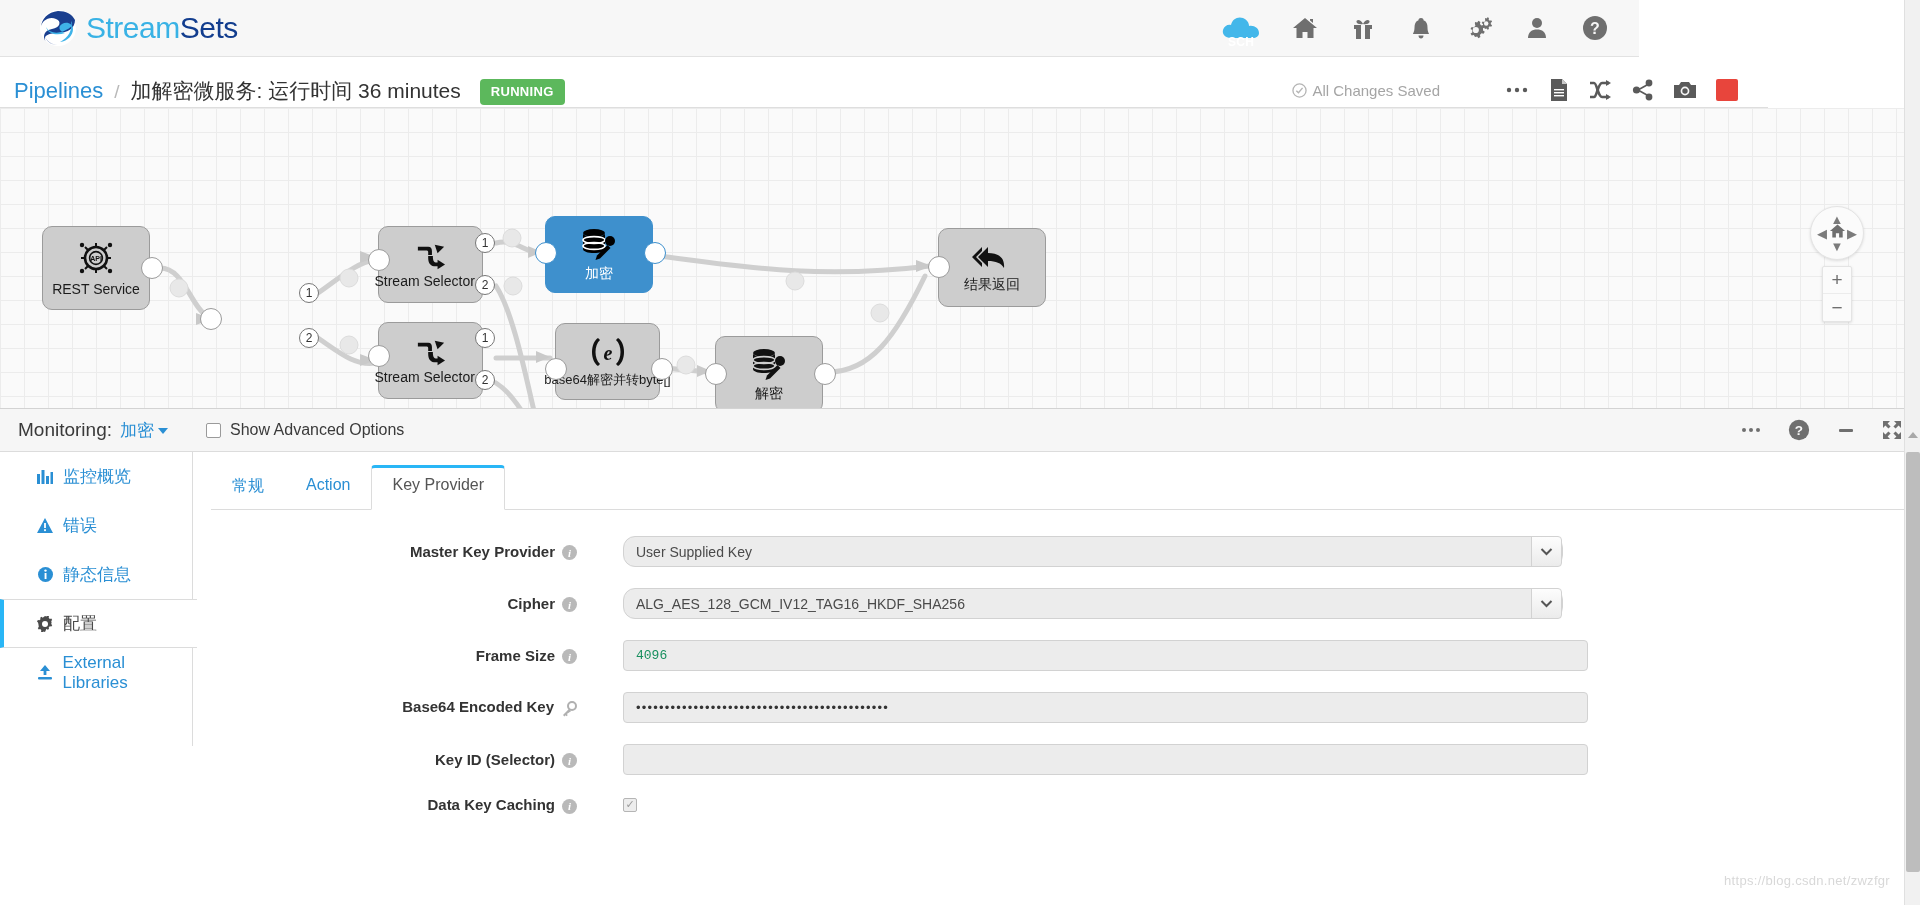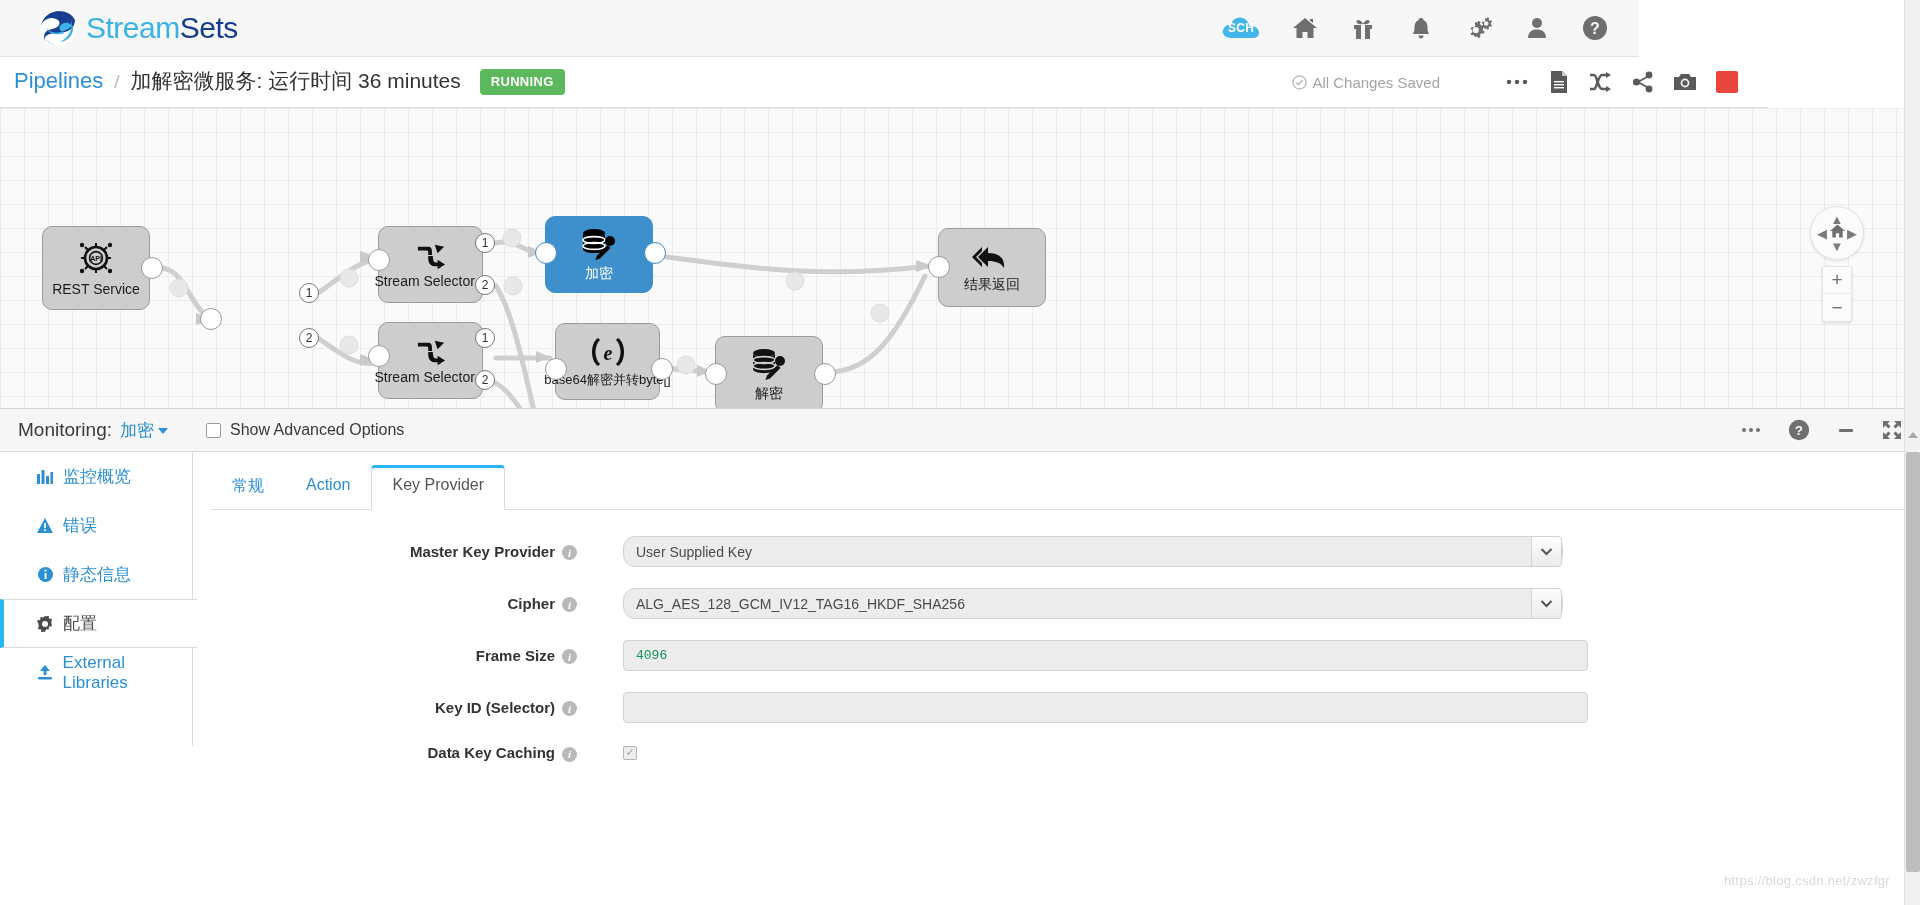--- a/index.html
+++ b/index.html
@@ -26,27 +26,27 @@
     display: flex; align-items: center; gap: 30px;
   }
   .hicon { width: 28px; height: 28px; display: flex; align-items: center; justify-content: center; color: #6f6f6f; cursor: pointer; }
   .cloud-badge {
     position: relative; width: 40px; height: 28px;
     display: flex; align-items: center; justify-content: center;
   }
   .cloud-badge .cl { position: absolute; inset: 0; }
   .cloud-badge span {
     position: relative; color: #fff; font-size: 12px; font-weight: 600;
-    letter-spacing: 0.3px; z-index: 2; top: 0;
+    letter-spacing: 0.3px; z-index: 2; top: 14px;
   }
   
   .crumbbar {
     position: absolute; top: 57px; left: 0; width: 1768px; height: 51px;
     background: #fff; border-bottom: 1px solid #dedede;
-    display: flex; align-items: center;
+    display: flex; align-items: flex-end;
   }
   .crumbs { margin-left: 14px; display: flex; align-items: baseline; }
   .crumb-link { color: #2a8fd4; font-size: 22px; cursor: pointer; }
   .crumb-sep { color: #b9b9b9; font-size: 19px; margin: 0 11px; }
   .crumb-title { color: #333; font-size: 21px; }
   .running-badge {
     margin-left: 19px; background: #5cb85c; color: #fff;
     font-size: 13px; font-weight: bold; padding: 5px 11px 6px;
     border-radius: 4px; letter-spacing: 0.3px; position: relative; top: -2px;
   }
@@ -636,20 +636,33 @@
         </div>
       </div>
 
       <div class="frow">
         <div class="flabel"><span>Frame Size</span><span class="info-i">i</span></div>
         <div class="fctl">
           <div class="txt code">4096</div>
         </div>
       </div>
 
+      <div class="frow">
+        <div class="flabel"><span>Base64 Encoded Key</span><span class="key-i">
+          <svg width="16" height="16" viewBox="0 0 16 16" fill="currentColor">
+                <circle cx="11" cy="5" r="4" fill="none" stroke="currentColor" stroke-width="2"></circle>
+                <path d="M8.4 7.6 L2 14 l1.4 1.4 l1.2 -1.2 l1 1 l1.2 -1.2 l-1 -1 L10 10.2 Z"></path>
+              </svg>
+        </span></div>
+        <div class="fctl">
+          <div class="txt">
+              <span class="pwd-dots">••••••••••••••••••••••••••••••••••••••••••••</span>
+            </div>
+        </div>
+      </div>
 
       <div class="frow">
         <div class="flabel"><span>Key ID (Selector)</span><span class="info-i">i</span></div>
         <div class="fctl">
           <div class="txt" placeholder=""></div>
         </div>
       </div>
 
 
       <div class="frow">

